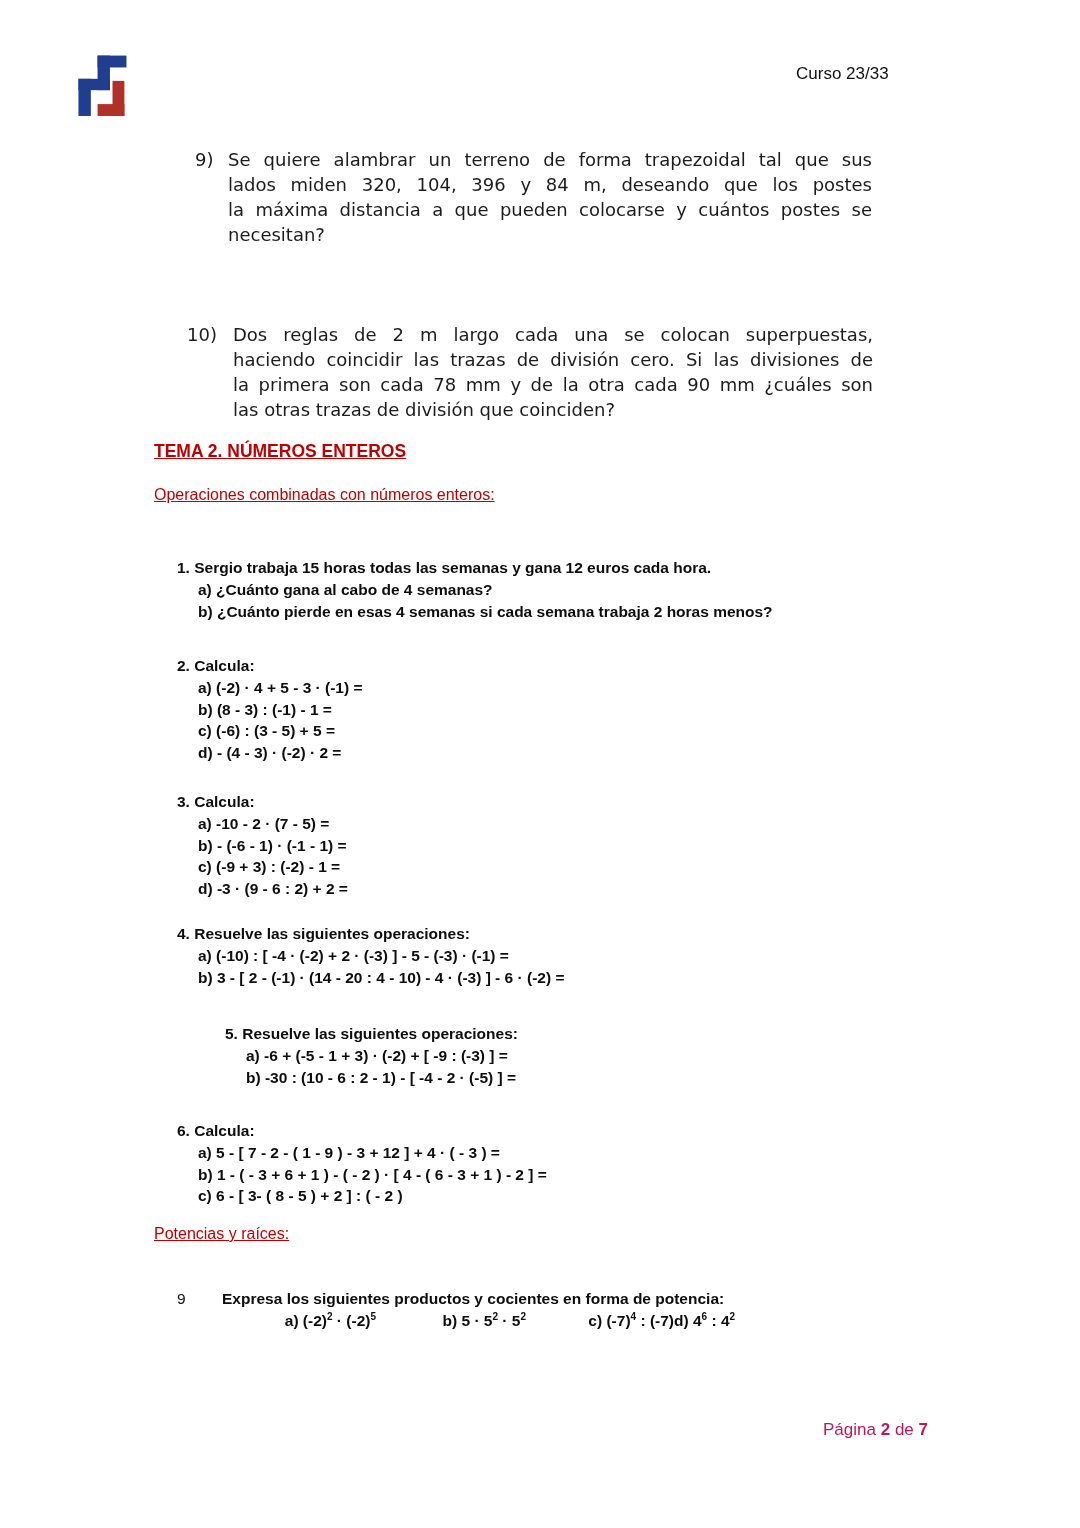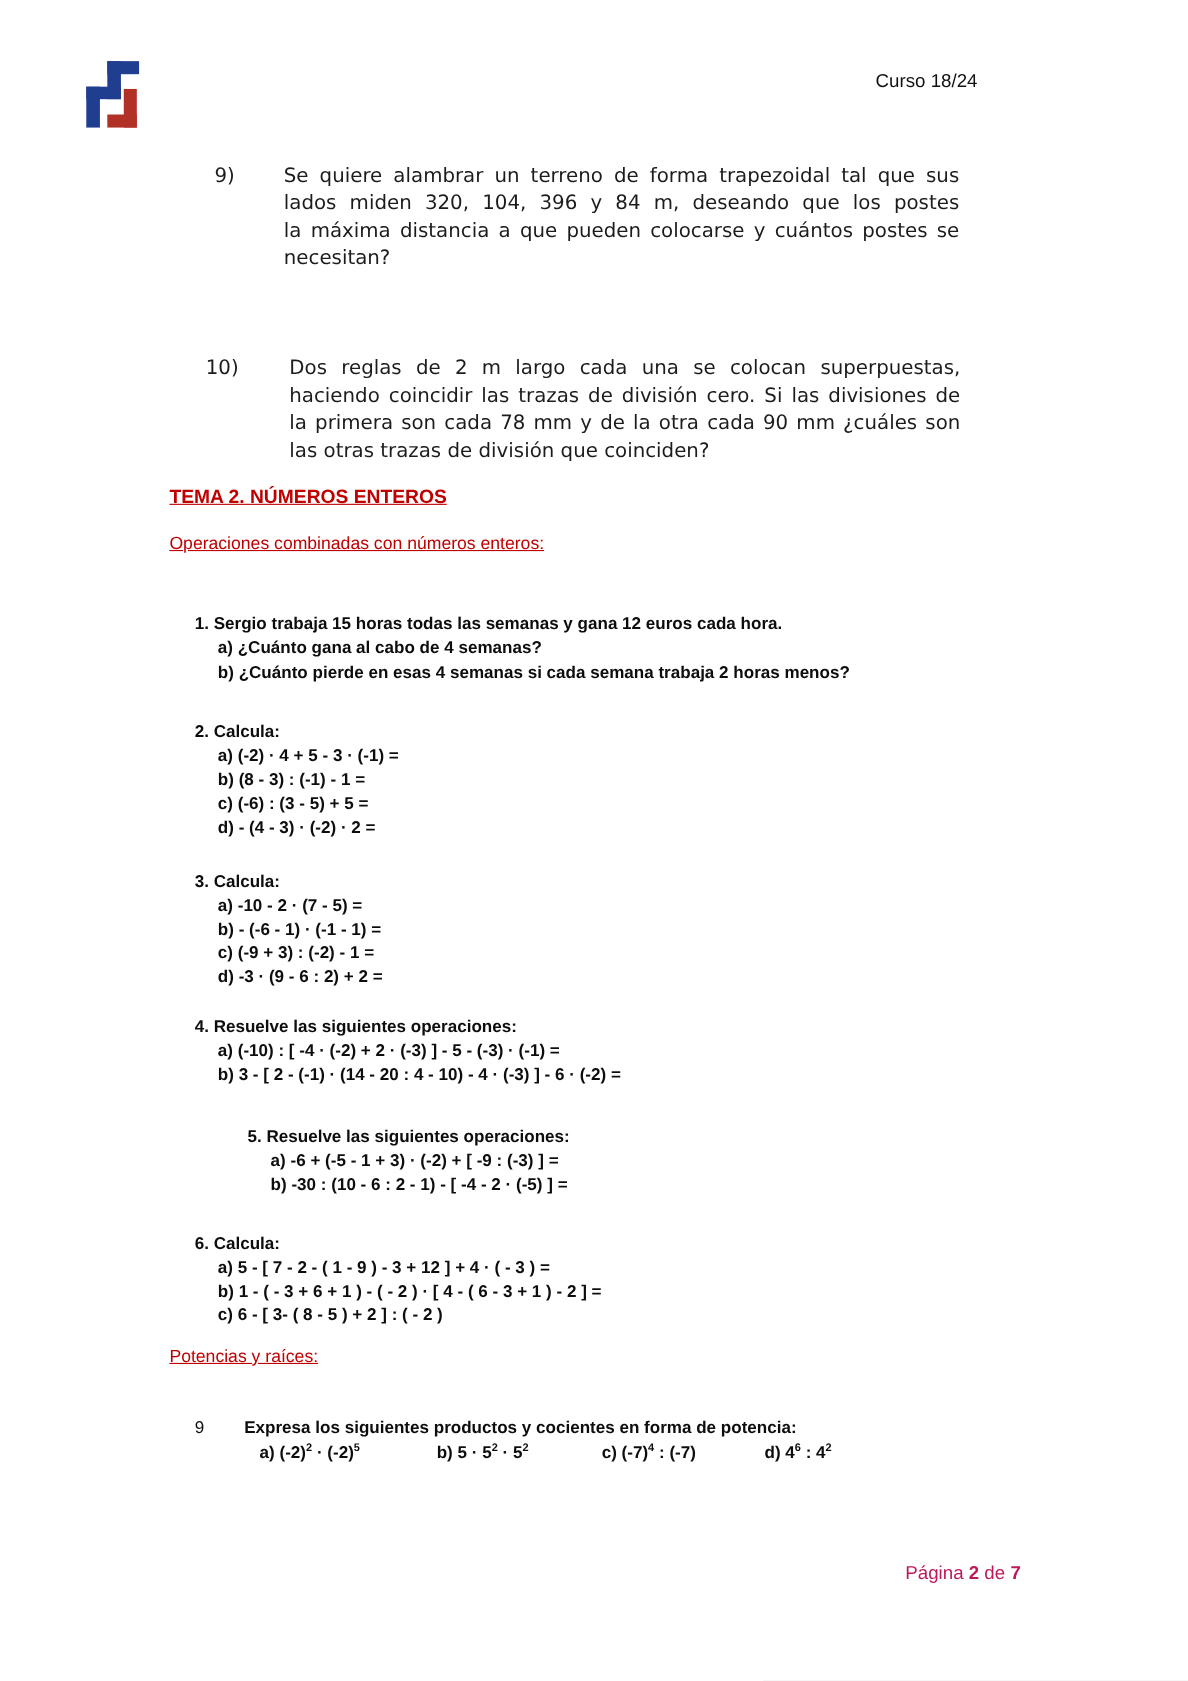--- a/index.html
+++ b/index.html
@@ -19,21 +19,21 @@
     position:absolute; display:flex;
     font-family:"DejaVu Sans", sans-serif; font-size:18px; line-height:25px; color:#1c1c1c;
   }
   .problem .pnum { flex:0 0 auto; }
   .problem-9 { left:195px; top:147px; }
   .problem-9 .pnum { width:33px; }
   .problem-9 .ptext { width:644px; }
   .problem-10 { left:187px; top:322px; }
   .problem-10 .pnum { width:46px; }
   .problem-10 .ptext { width:640px; }
-  .pline { text-align:justify; text-align-last:justify;margin-left:30px; }
+  .pline { text-align:justify; text-align-last:justify; }
   .pline.last { text-align-last:left; }
 
   
   .tema {
     position:absolute; left:154px; top:441px;
     font-size:17.5px; font-weight:bold; color:#C00000; text-decoration:underline;
   }
   .subhead {
     position:absolute; left:154px;
     font-size:16px; color:#C00000; text-decoration:underline;
@@ -48,21 +48,21 @@
   }
   .ex-1 { top:557px; } .ex-2 { top:655px; } .ex-3 { top:791px; }
   .ex-4 { top:923px; } .ex-5 { top:1023px;margin-left:48px; } .ex-6 { top:1120px; }
   .ex-item { padding-left:21px; }
 
   
   .powers { position:absolute; left:177px; top:1288px; font-size:15.5px; line-height:22px; color:#0d0d0d; }
   .pw-head { display:flex; }
   .pw-num { width:45px; font-weight:normal; }
   .pw-title { font-weight:bold; }
-  .pw-items { margin-left:59px; display:flex; font-weight:bold; }
+  .pw-items { margin-left:38px; display:flex; font-weight:bold;text-align:right; }
   .pw-item { white-space:nowrap; }
   .pw-item.w1 { min-width:161px; }
   .pw-item.w2 { min-width:150px; }
   .pw-item.w3 { min-width:148px; }
   sup { font-size:10px; line-height:0; }
 
   
   .footer { position:absolute; top:1420px; right:152px; font-size:17px; color:#be185d; }
   .footer .b { font-weight:bold; }
 </style>
@@ -79,21 +79,21 @@
         <rect x="13" y="25" width="30.5" height="11"></rect>
         <rect x="13" y="25" width="12" height="36"></rect>
       </g>
       <g fill="#B23127">
         <rect x="46" y="27" width="11.5" height="34"></rect>
         <rect x="31.5" y="49.5" width="26" height="11.5"></rect>
       </g>
     </svg>
   </div>
 
-  <div class="course">Curso 18/24</div>
+  <div class="course">Curso 23/33</div>
 
   <div class="problem problem-9">
     <span class="pnum">9)</span>
     <div class="ptext">
       <div class="pline">Se quiere alambrar un terreno de forma trapezoidal  tal que sus</div>
       <div class="pline">lados miden 320, 104, 396 y 84 m, deseando que los postes</div>
       <div class="pline">la máxima distancia a que pueden colocarse y cuántos postes se</div>
       <div class="pline last">necesitan?</div>
     </div>
   </div>

